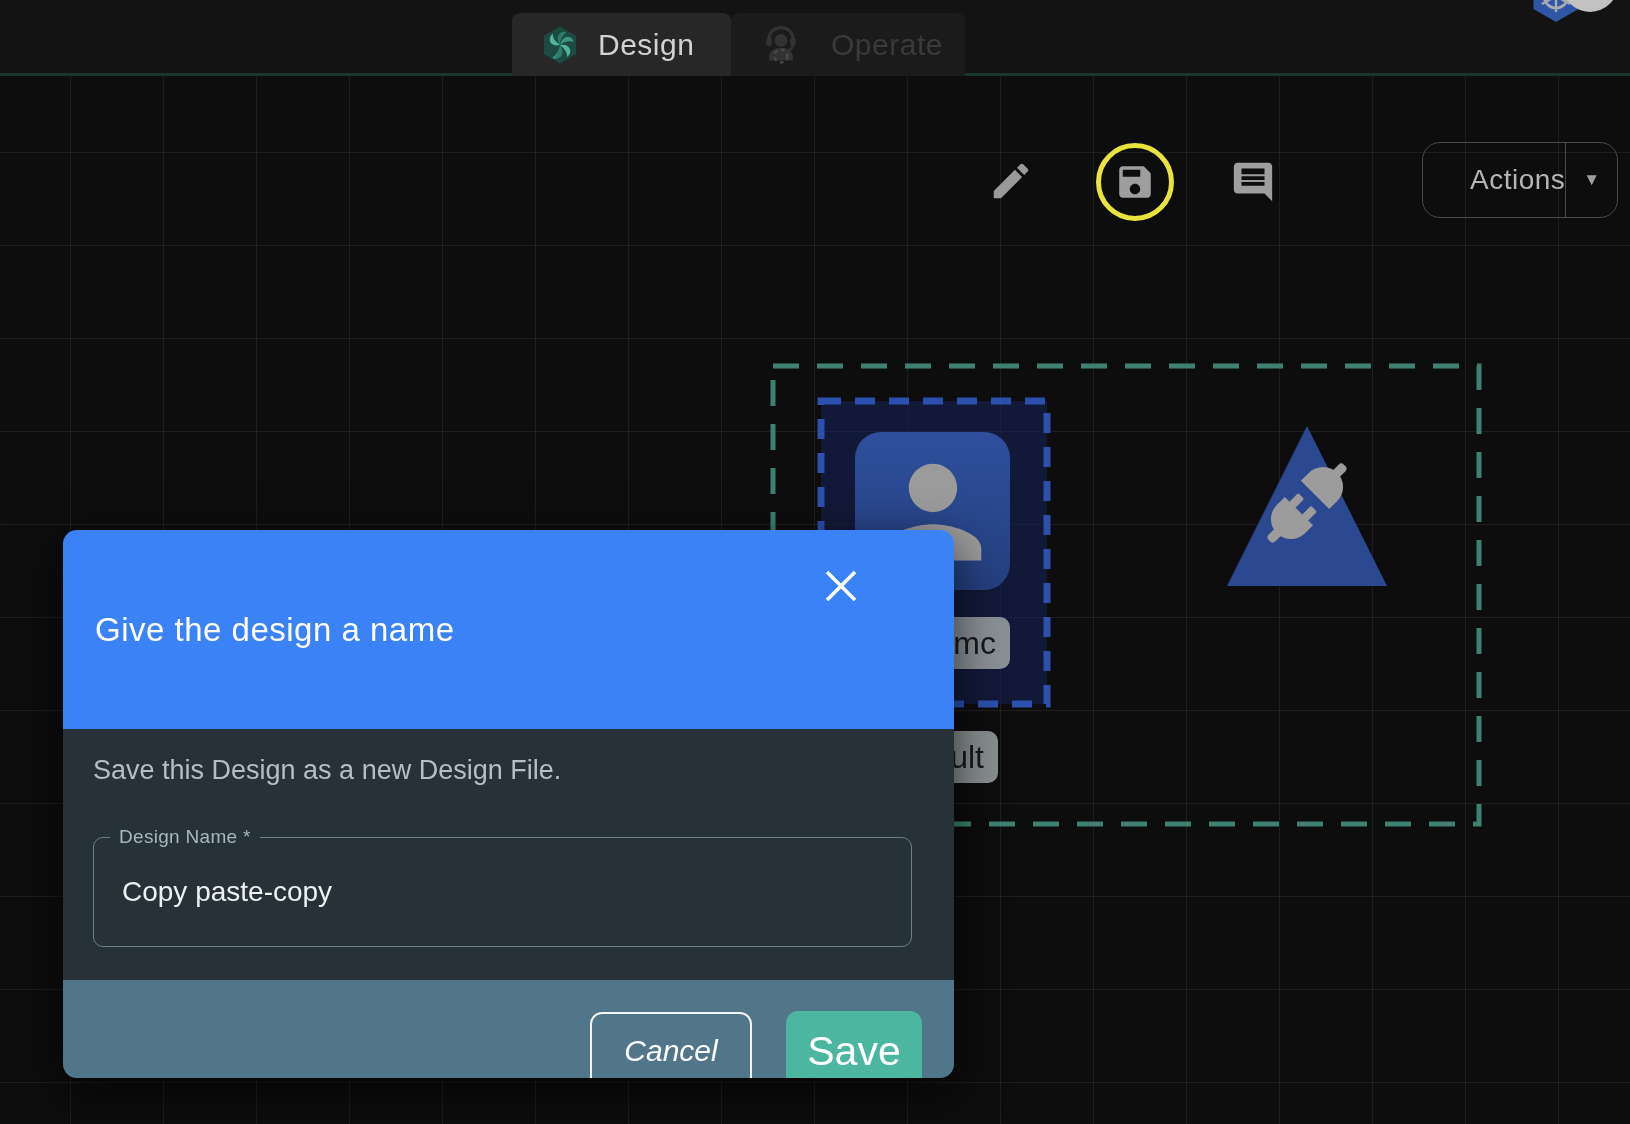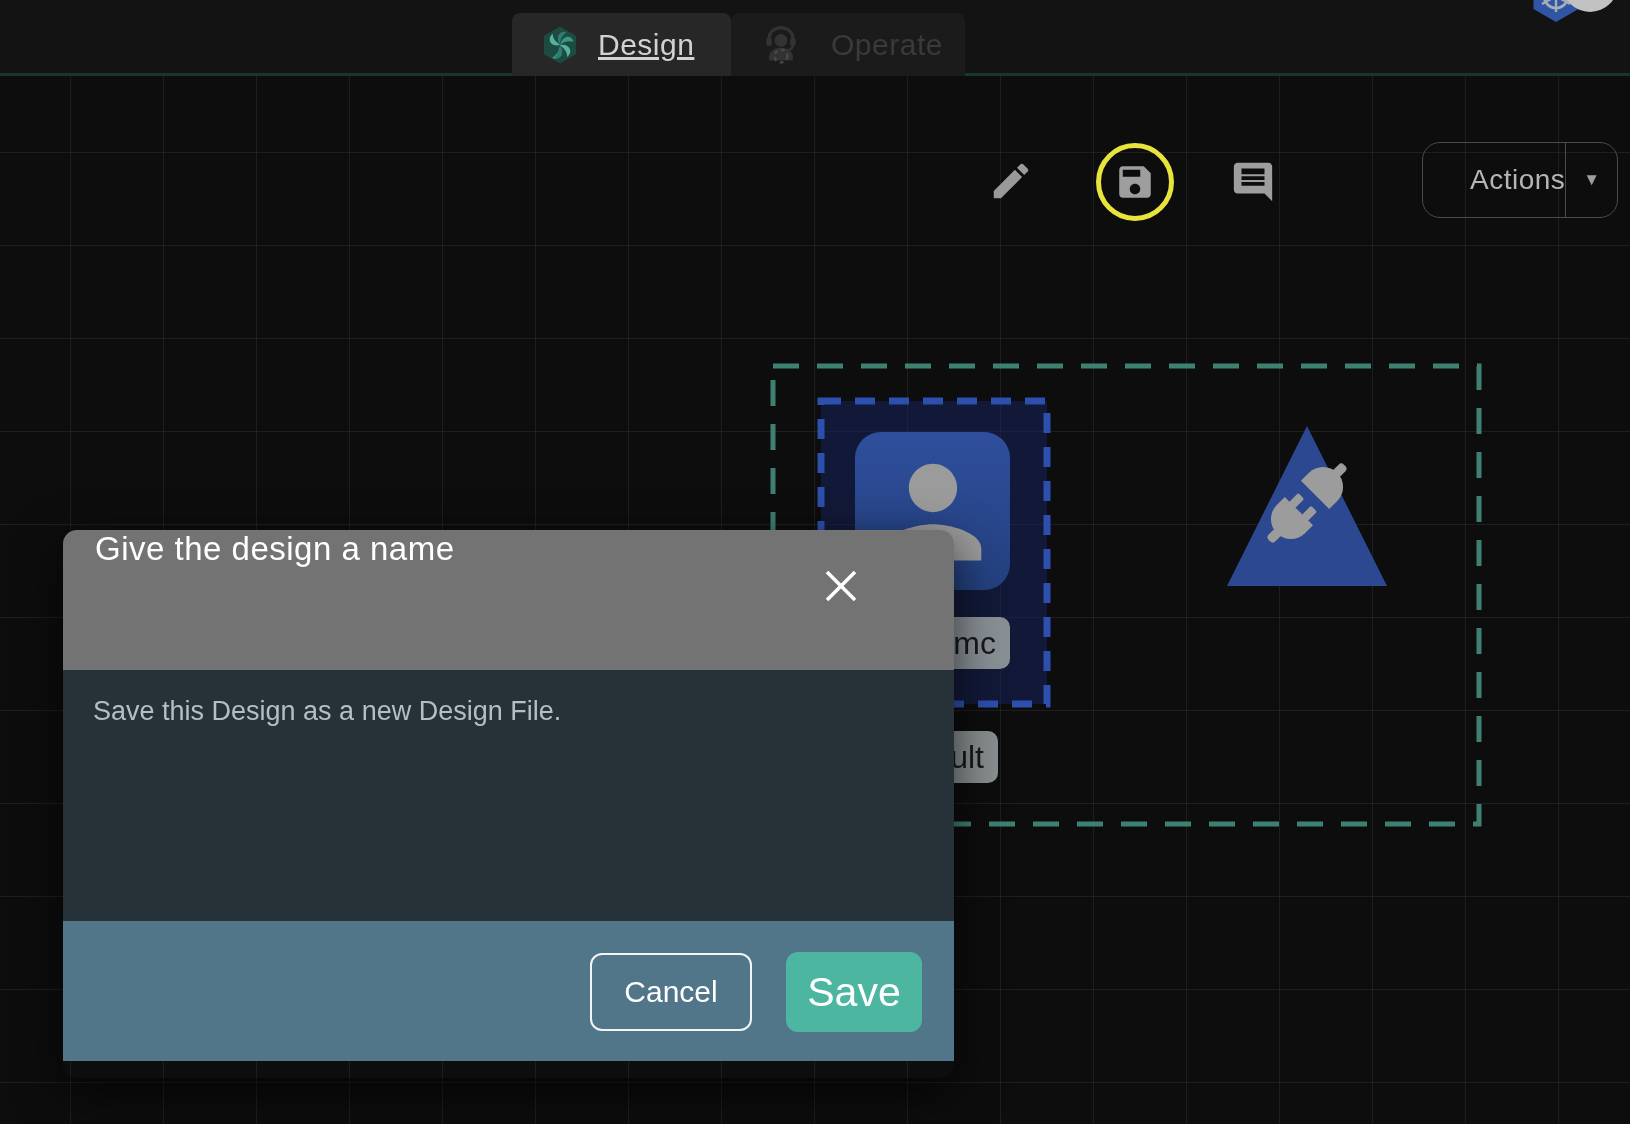--- a/index.html
+++ b/index.html
@@ -21,21 +21,21 @@
   
   .topbar {
     position:absolute; left:0; top:0; width:1630px; height:76px;
     background:#131313; border-bottom:3px solid #17362d; z-index:15;
   }
   .tab { position:absolute; top:13px; height:63px; display:flex; align-items:center;
          border-radius:8px 8px 0 0; cursor:pointer; }
   .tab-design { left:512px; width:219px; background:#272727; }
   .tab-operate { left:731px; width:234px; background:#1b1b1b; }
   .tab-label { font-size:30px; letter-spacing:0.5px; }
-  .tab-design .tab-label { color:#d2d2d2; margin-left:18px;text-decoration:underline; }
+  .tab-design .tab-label { color:#d2d2d2; margin-left:18px; }
   .tab-operate .tab-label { color:#3a3a3a; margin-left:28px; }
   .tab-icon { margin-left:28px; display:flex; }
 
   .k8s-corner { position:absolute; left:1528px; top:0; width:102px; height:30px;
                 overflow:hidden; z-index:16; }
 
   
   .icon-btn { position:absolute; display:flex; align-items:center; justify-content:center;
               cursor:pointer; z-index:5; }
   .btn-edit    { left:988px;  top:82px; width:46px; height:46px; }
@@ -68,41 +68,41 @@
   .badge-mc  { left:870px; top:541px; width:140px; height:52px; justify-content:flex-end; padding-right:14px; }
   .badge-ult { left:858px; top:655px; width:140px; height:52px; justify-content:flex-end; padding-right:14px; }
   .badge-api { left:1173px; top:534px; width:267px; height:62px; justify-content:center; font-size:33px; }
 
   
   .modal {
     position:absolute; left:63px; top:530px; width:891px; height:548px;
     border-radius:14px; overflow:hidden; z-index:20;
     box-shadow:0 14px 48px rgba(0,0,0,0.65);
   }
-  .modal-header { position:relative; height:140px; background:#737373;
-                  display:flex; align-items:flex-start; }
+  .modal-header { position:relative; height:199px; background:#3b82f6;
+                  display:flex; align-items:center; }
   .modal-title { color:#ffffff; font-size:33px; letter-spacing:0.5px; margin-left:32px; }
   .modal-close { position:absolute; top:32px; right:89px; width:48px; height:48px;
                  display:flex; align-items:center; justify-content:center;
                  background:transparent; border:none; cursor:pointer; }
   .modal-body { position:relative; height:251px; background:#263238; }
   .modal-desc { position:absolute; left:30px; top:26px; color:#b4bfc4; font-size:27px; }
   .field-outline { position:absolute; left:30px; top:108px; width:819px; height:110px;
                    border:1px solid #6e7f88; border-radius:10px; }
   .field-label { position:absolute; top:-12px; left:16px; background:#263238;
                  padding:0 9px; color:#a9b6bc; font-size:19px; letter-spacing:0.3px; }
   .field-input { position:absolute; left:0; top:0; width:100%; height:100%;
                  background:transparent; border:none; outline:none;
                  color:#eef1f2; font-size:28px; padding-left:28px;
                  font-family:"Liberation Sans", sans-serif; }
   .modal-footer { position:relative; height:140px; background:#527689; }
   .btn-cancel { position:absolute; left:527px; top:32px; width:162px; height:78px;
                 background:transparent; border:2px solid #f2f5f5; border-radius:12px;
                 color:#ffffff; font-size:30px; cursor:pointer;
-                font-family:"Liberation Sans", sans-serif; }
+                font-family:"Liberation Sans", sans-serif;font-style:italic; }
   .btn-save { position:absolute; left:723px; top:31px; width:136px; height:80px;
               background:#4db6a1; border:none; border-radius:12px;
               color:#ffffff; font-size:41px; cursor:pointer;
               font-family:"Liberation Sans", sans-serif; }
 </style>
 </head>
 <body>
 
 <div class="canvas">
 
@@ -237,19 +237,23 @@
         <svg width="38" height="38" viewBox="0 0 38 38">
           <line x1="5" y1="5" x2="33" y2="33" stroke="#ffffff" stroke-width="3.6"></line>
           <line x1="33" y1="5" x2="5" y2="33" stroke="#ffffff" stroke-width="3.6"></line>
         </svg>
       </span>
     </button>
   </div>
 
   <div class="modal-body">
     <div class="modal-desc">Save this Design as a new Design File.</div>
+    <div class="field-outline">
+      <span class="field-label">Design Name *</span>
+      <input class="field-input" type="text" value="Copy paste-copy" style="">
+    </div>
   </div>
 
   <div class="modal-footer">
     <button class="btn-cancel">Cancel</button>
     <button class="btn-save">Save</button>
   </div>
 </div>
 
 </body></html>

